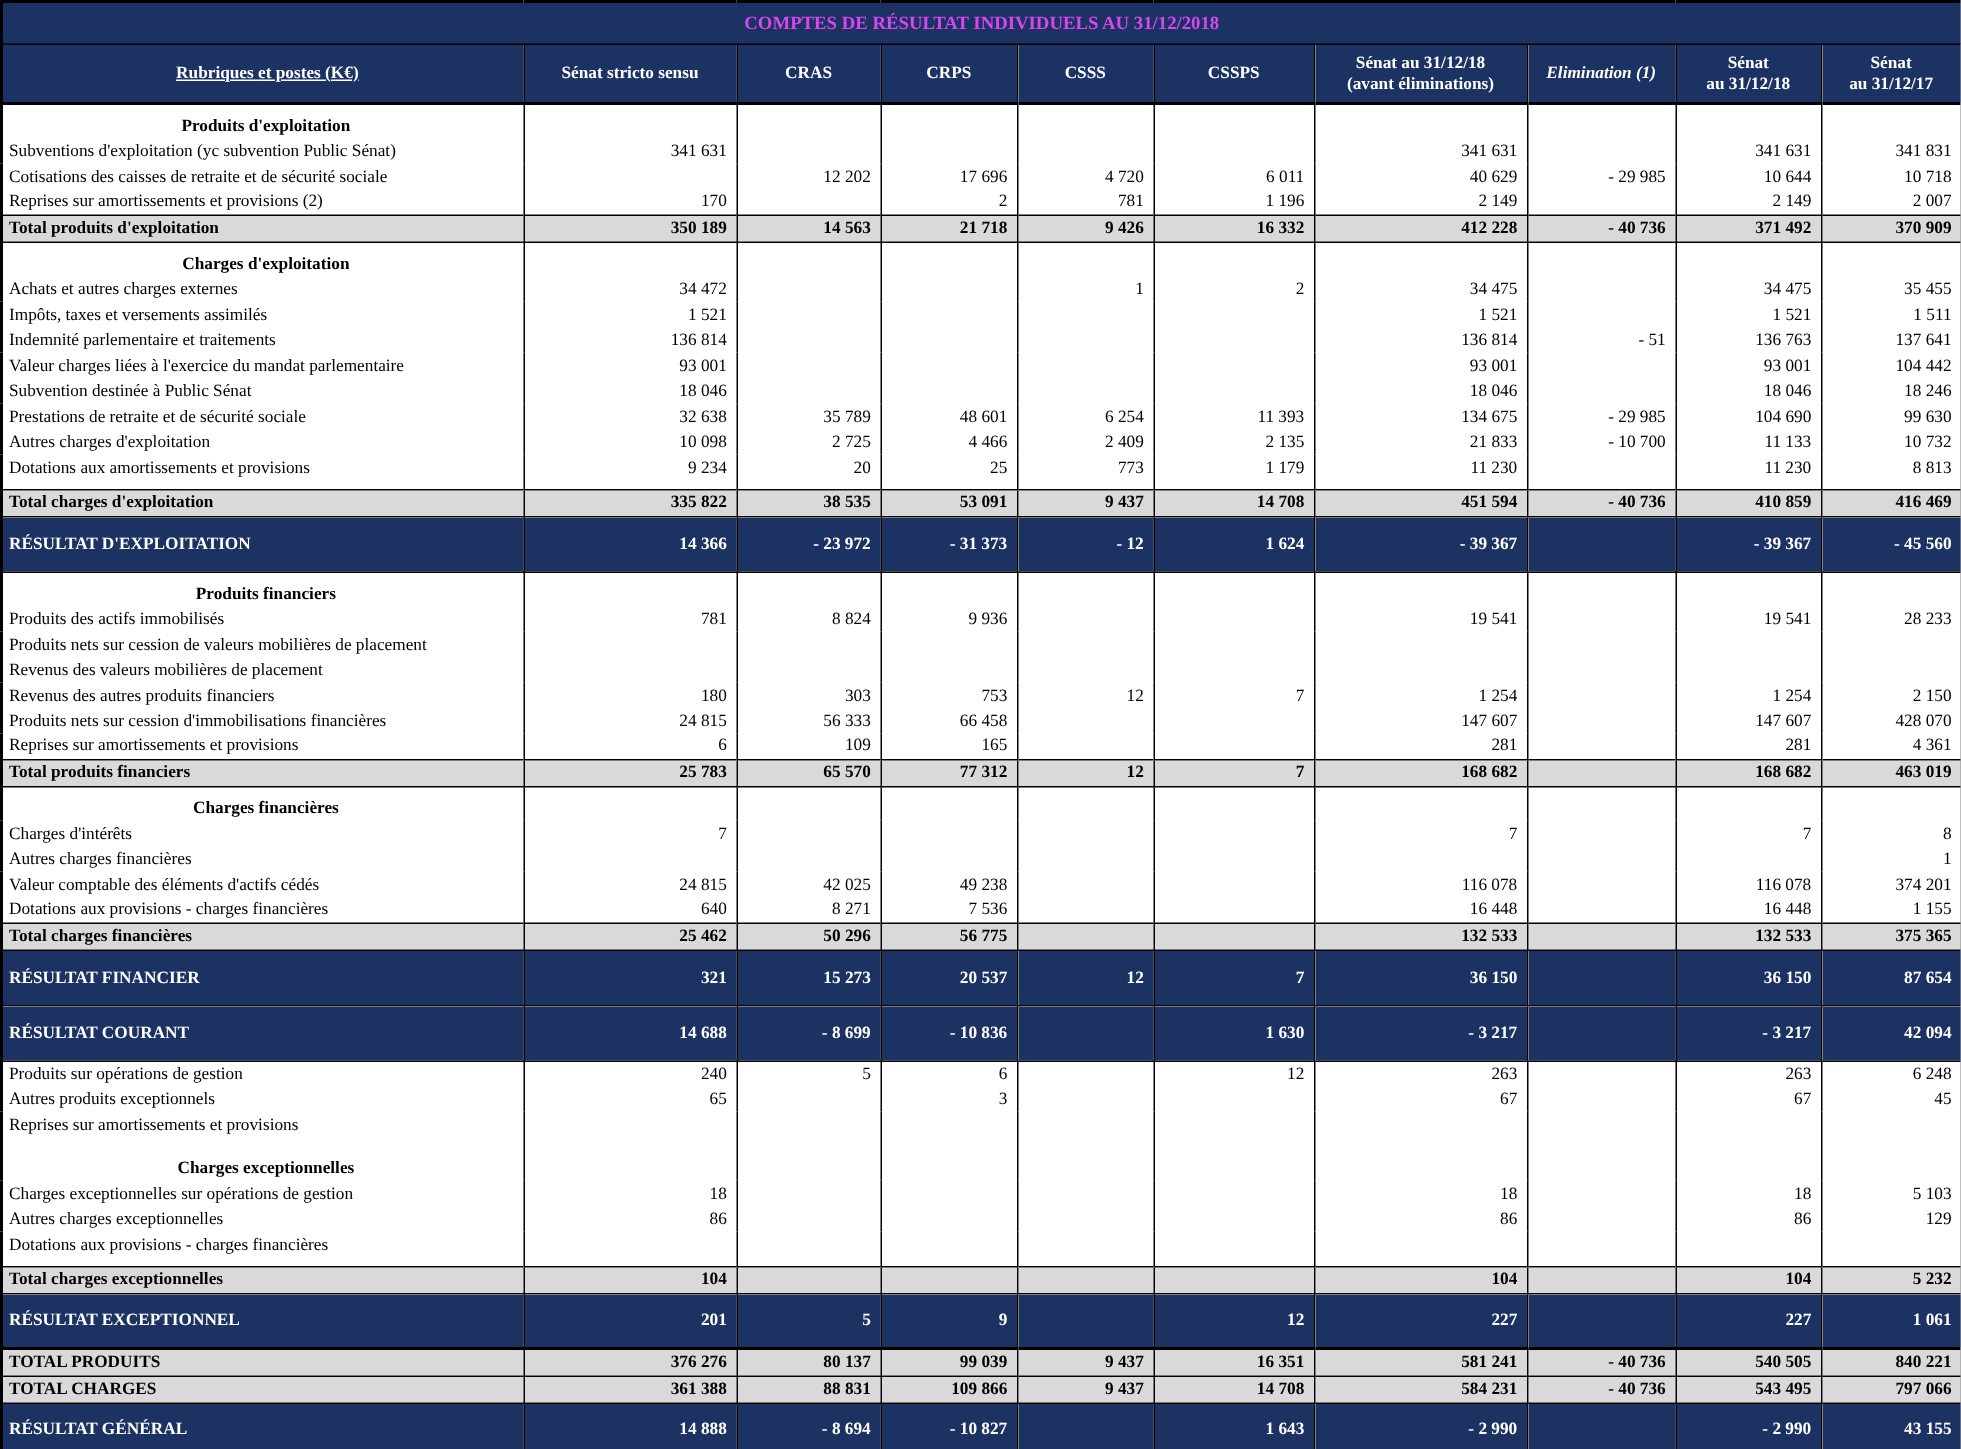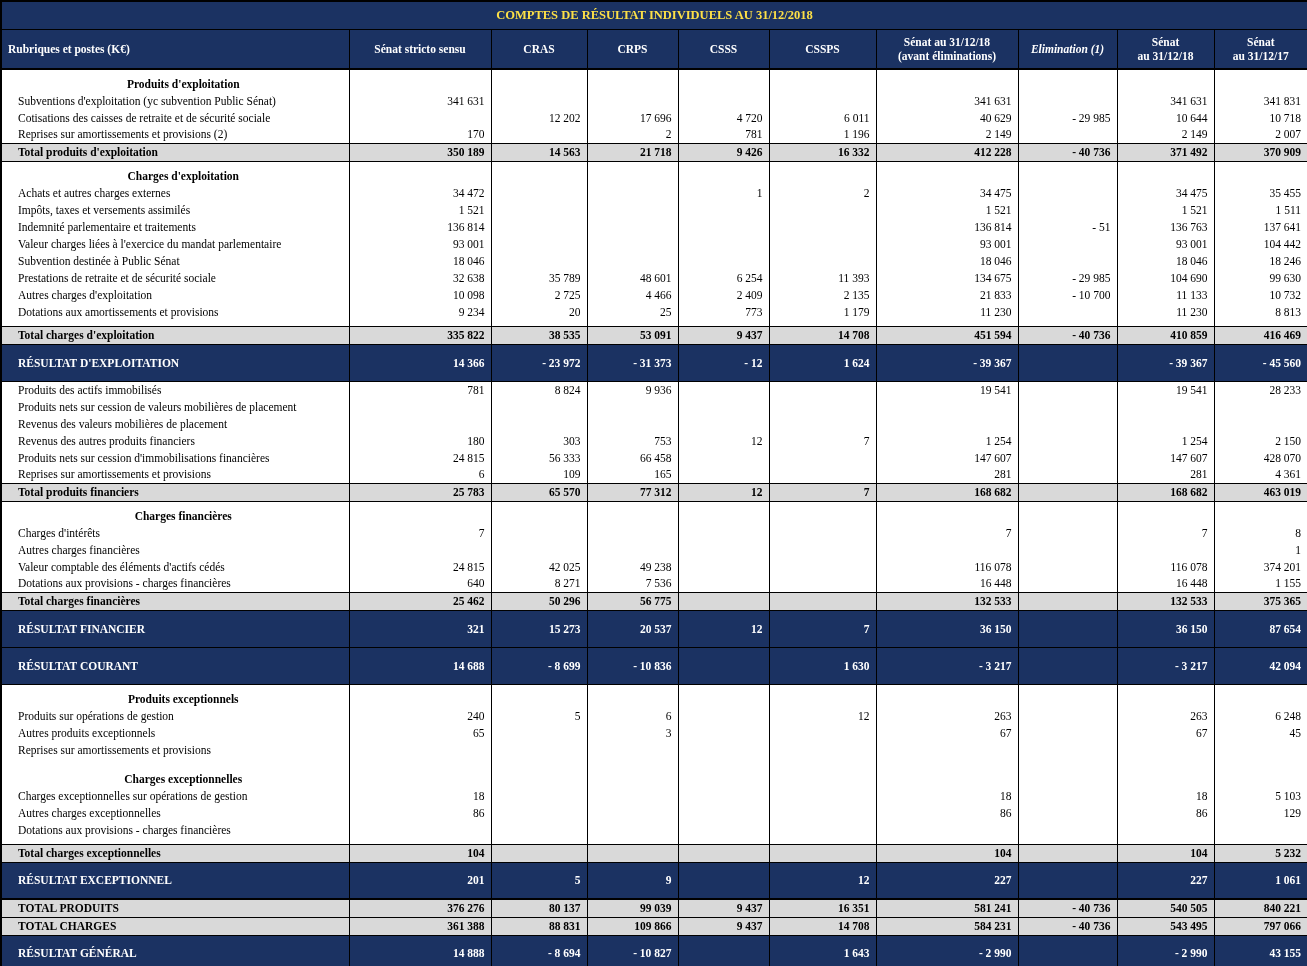--- a/index.html
+++ b/index.html
@@ -11,33 +11,33 @@
     width:1307px; height:966px;
     border-collapse:collapse; table-layout:fixed;
     border:2px solid #000;
   }
   th, td {
     border-left:1px solid #000; border-right:1px solid #000;
     font-size:11.5px; overflow:hidden; white-space:nowrap;
     vertical-align:middle; padding:0;
   }
   .title-cell {
-    height:27px; background:var(--navy); color:#fde047;
+    height:27px; background:var(--navy); color:#d946ef;
     font-weight:bold; text-align:center; font-size:12.5px;
     border-bottom:1px solid #000;
     margin-top:26px;
   }
   #header-row th {
     height:38px; background:var(--navy); color:#fff;
     font-weight:bold; text-align:center; line-height:1.25;
     border-bottom:2px solid #000; font-size:11.5px;
   }
-  #header-row th.c0 { text-align:left; padding-left:6px; }
+  #header-row th.c0 { text-align:center; padding-left:6px;text-decoration:underline; }
   #header-row th.italic { font-style:italic; }
-  .label-cell { text-align:left; padding-left:16px;margin-top:28px; }
+  .label-cell { text-align:left; padding-left:4px;margin-top:28px; }
   .num-cell   { text-align:right; padding-right:6px; }
   tr.row-item    { height:17px; }
   tr.row-section { height:23px; }
   tr.row-section .label-cell {
     font-weight:bold; text-align:center; vertical-align:bottom; padding-bottom:2px;
   }
   tr.row-total { height:18px; }
   tr.row-total td {
     background:var(--gray); font-weight:bold;
     border-top:1px solid #000; border-bottom:1px solid #000;
@@ -304,20 +304,32 @@
         <td class="num-cell">14 366</td>
         <td class="num-cell">- 23 972</td>
         <td class="num-cell">- 31 373</td>
         <td class="num-cell">- 12</td>
         <td class="num-cell">1 624</td>
         <td class="num-cell">- 39 367</td>
         <td class="num-cell"></td>
         <td class="num-cell">- 39 367</td>
         <td class="num-cell">- 45 560</td>
       </tr>
+      <tr class="row-section">
+        <td class="label-cell">Produits financiers</td>
+        <td class="num-cell"></td>
+        <td class="num-cell"></td>
+        <td class="num-cell"></td>
+        <td class="num-cell"></td>
+        <td class="num-cell"></td>
+        <td class="num-cell"></td>
+        <td class="num-cell"></td>
+        <td class="num-cell"></td>
+        <td class="num-cell"></td>
+      </tr>
       <tr class="row-item">
         <td class="label-cell">Produits des actifs immobilisés</td>
         <td class="num-cell">781</td>
         <td class="num-cell">8 824</td>
         <td class="num-cell">9 936</td>
         <td class="num-cell"></td>
         <td class="num-cell"></td>
         <td class="num-cell">19 541</td>
         <td class="num-cell"></td>
         <td class="num-cell">19 541</td>
@@ -483,32 +495,20 @@
         <td class="label-cell">RÉSULTAT COURANT</td>
         <td class="num-cell">14 688</td>
         <td class="num-cell">- 8 699</td>
         <td class="num-cell">- 10 836</td>
         <td class="num-cell"></td>
         <td class="num-cell">1 630</td>
         <td class="num-cell">- 3 217</td>
         <td class="num-cell"></td>
         <td class="num-cell">- 3 217</td>
         <td class="num-cell">42 094</td>
-      </tr>
-      <tr class="row-section">
-        <td class="label-cell">Produits exceptionnels</td>
-        <td class="num-cell"></td>
-        <td class="num-cell"></td>
-        <td class="num-cell"></td>
-        <td class="num-cell"></td>
-        <td class="num-cell"></td>
-        <td class="num-cell"></td>
-        <td class="num-cell"></td>
-        <td class="num-cell"></td>
-        <td class="num-cell"></td>
       </tr>
       <tr class="row-item">
         <td class="label-cell">Produits sur opérations de gestion</td>
         <td class="num-cell">240</td>
         <td class="num-cell">5</td>
         <td class="num-cell">6</td>
         <td class="num-cell"></td>
         <td class="num-cell">12</td>
         <td class="num-cell">263</td>
         <td class="num-cell"></td>

